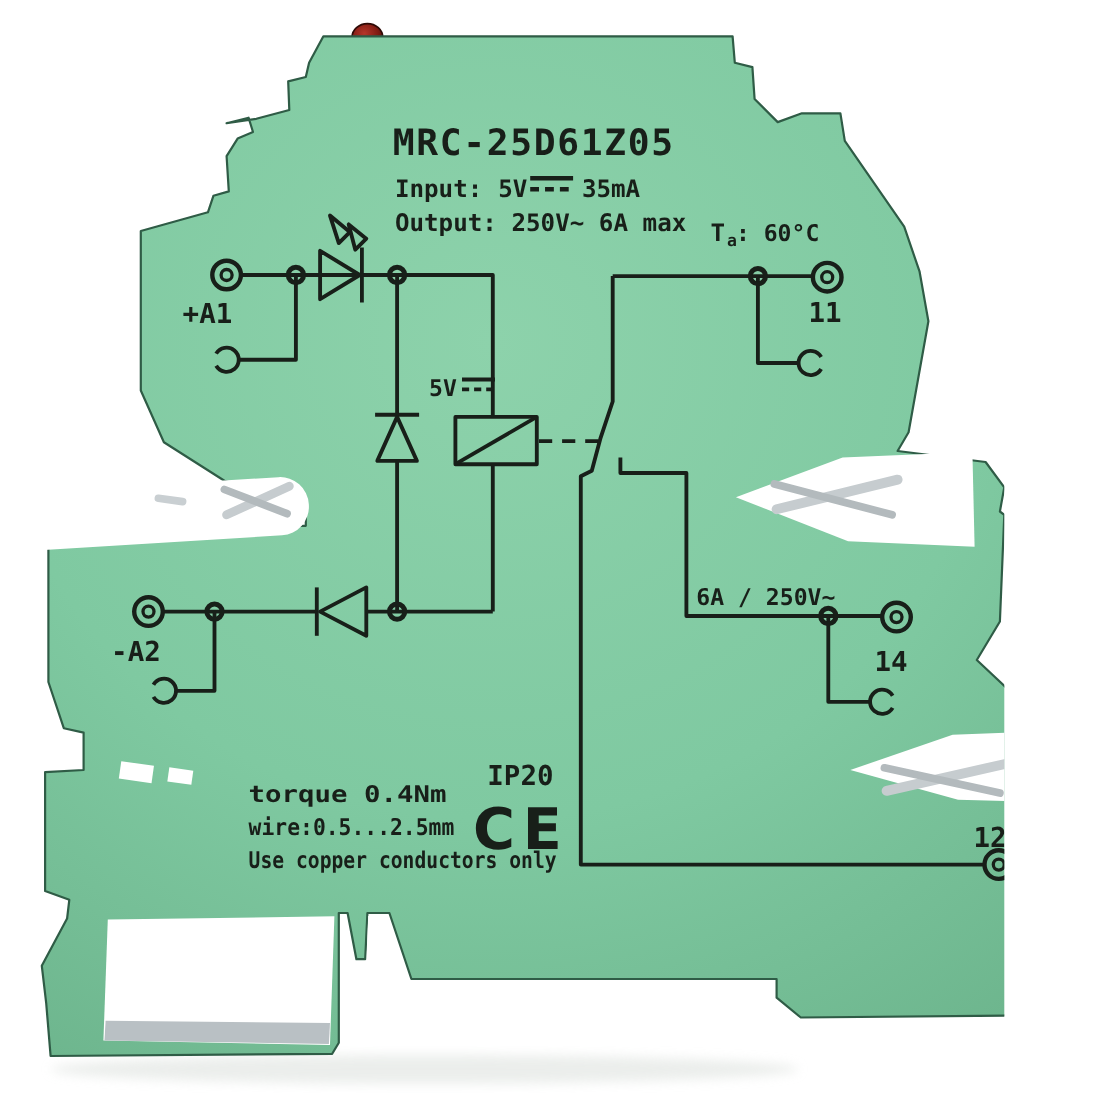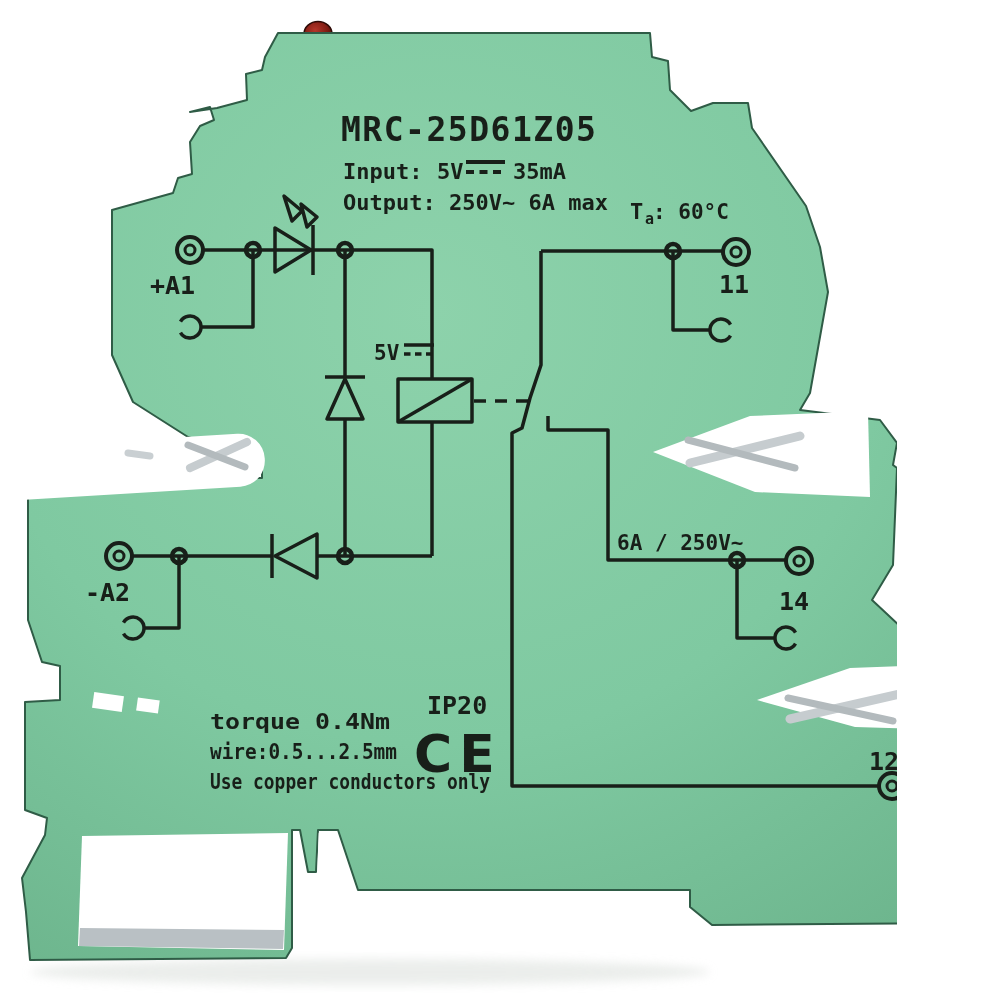--- a/index.html
+++ b/index.html
@@ -1,16 +1,16 @@
 <!DOCTYPE html>
 <html><head>
 <meta charset="utf-8">
 <style>
   html,body{margin:0;padding:0;background:#ffffff;}
-  .stage{width:897px;height:1001px;position:relative;background:#ffffff;overflow:hidden;}
+  .stage{width:897px;height:1001px;position:relative;background:#ffffff;overflow:hidden;padding-left:16px;}
   svg{display:block;}
   text{font-family:"DejaVu Sans Mono","Liberation Mono",monospace;font-weight:700;fill:#181f19;}
   .ce{font-family:"DejaVu Sans","Liberation Sans",sans-serif;font-weight:700;letter-spacing:7px;}
   .sub{font-size:15px;}
 </style>
 </head>
 <body>
 
 <div class="stage">
 <svg width="1001" height="1001" viewBox="0 0 1001 1001">

